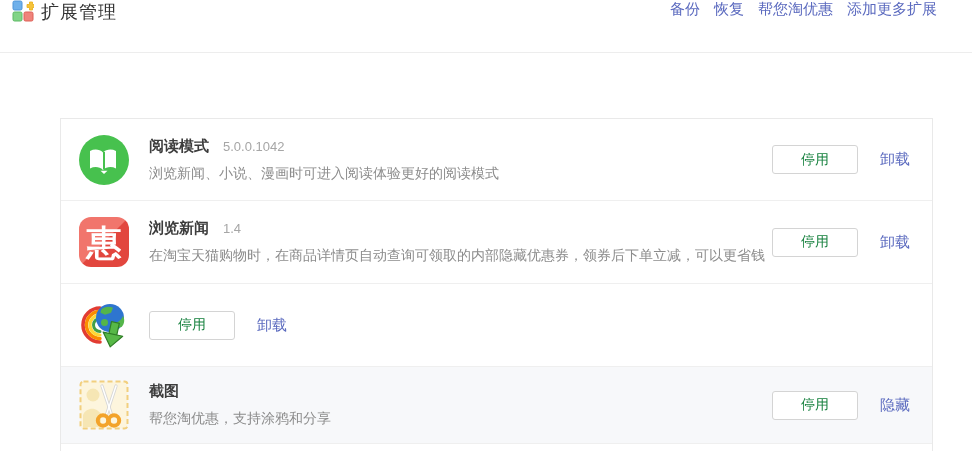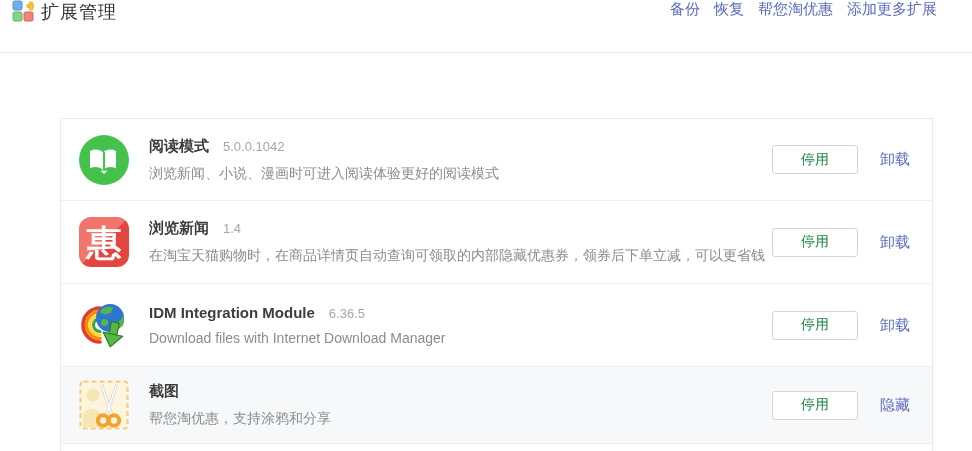--- a/index.html
+++ b/index.html
@@ -148,27 +148,20 @@
         <path d="M36 23c4-1 7-4 8-7 2 3.2 1.6 8-1.4 11l-5.6 1z" fill="#54b54a"></path>
         <circle cx="25.5" cy="22.5" r="3.5" fill="#54b54a"></circle>
         <g transform="rotate(12 33 36)" fill="#57b847" stroke="#2e7d25" stroke-width="1.2" stroke-linejoin="round">
           <rect x="29.5" y="22" width="8" height="13"></rect>
           <polygon points="23.5,34 43.5,34 33.5,47"></polygon>
         </g>
       </svg>
 
     </span>
 
-    <div class="ext-text">
-      <div class="ext-title-line">
-        <span class="ext-name">IDM Integration Module</span>
-        <span class="ext-version">6.36.5</span>
-      </div>
-      <div class="ext-desc">Download files with Internet Download Manager</div>
-    </div>
 
     <button class="disable-btn">停用</button>
     <a class="sec-link">卸载</a>
   </div>
 
   <div class="ext-row">
     <span class="ext-icon">
 
       <svg viewBox="0 0 50 50">
         <rect x="1.5" y="1.5" width="47" height="47" rx="3" fill="#fdf5dd" stroke="#f2cf7e" stroke-width="2" stroke-dasharray="5 3"></rect>

